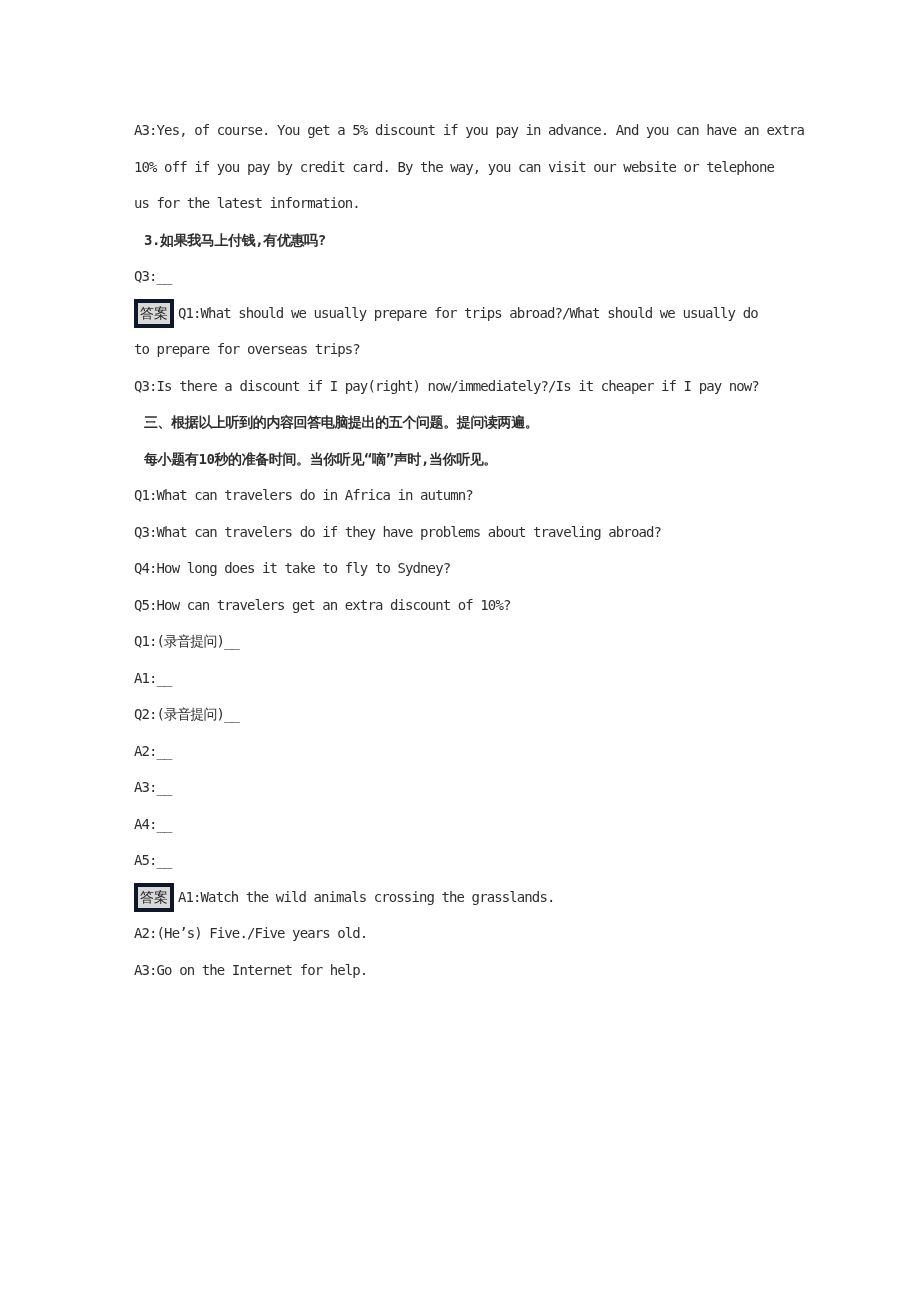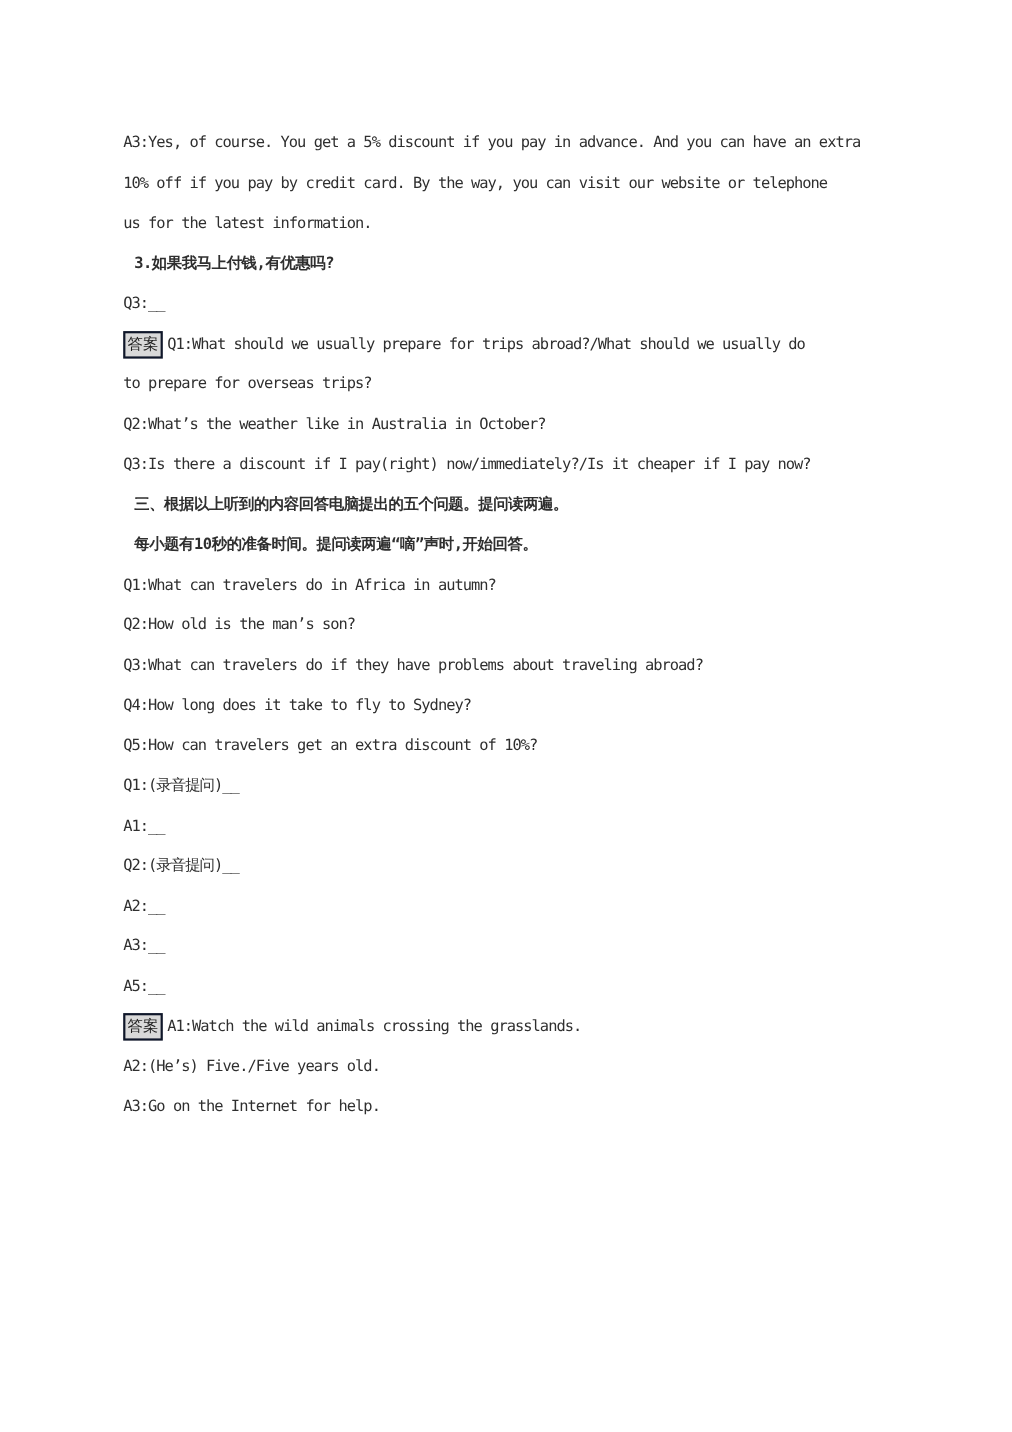--- a/index.html
+++ b/index.html
@@ -9,73 +9,72 @@
   }
   .page {
     position: relative;
     width: 920px;
     height: 1302px;
     background: #ffffff;
     overflow: hidden;
   }
   .doc {
     position: absolute;
-    left: 112px;
+    left: 134px;
     top: 112px;
     width: 690px;
   }
   .line {
     height: 36.5px;
     line-height: 36.5px;
     white-space: pre;
     font-family: "DejaVu Sans Mono", "Liberation Mono", monospace;
     font-size: 14px;
     letter-spacing: -0.9px;
     color: #2f2f2f;
   }
   .line.bold {
     font-weight: bold;
     letter-spacing: -0.4px;
     margin-left: 10px;
   }
   .badge {
     display: inline-block;
     line-height: 19px;
-    border: 2px solid #0f172a;
+    border: 4px solid #0f172a;
     background: #d9d9d9;
     padding: 1px 2px;
     margin-right: 4px;
     letter-spacing: 0;
     color: #1f1f1f;
   }
 </style>
 </head>
 <body>
 
 <div class="page">
   <main class="doc" id="doc-lines">
       <div class="line"><span>A3:Yes, of course. You get a 5% discount if you pay in advance. And you can have an extra</span></div>
       <div class="line"><span>10% off if you pay by credit card. By the way, you can visit our website or telephone</span></div>
       <div class="line"><span>us for the latest information.</span></div>
       <div class="line bold"><span>3.如果我马上付钱,有优惠吗?</span></div>
       <div class="line"><span>Q3:__</span></div>
       <div class="line"><span class="badge">答案</span><span>Q1:What should we usually prepare for trips abroad?/What should we usually do</span></div>
       <div class="line"><span>to prepare for overseas trips?</span></div>
-      <div class="line"><span>Q2:What’s the weather like in Australia in October?</span></div>
       <div class="line"><span>Q3:Is there a discount if I pay(right) now/immediately?/Is it cheaper if I pay now?</span></div>
       <div class="line bold"><span>三、根据以上听到的内容回答电脑提出的五个问题。提问读两遍。</span></div>
-      <div class="line bold"><span>每小题有10秒的准备时间。提问读两遍“嘀”声时,开始回答。</span></div>
+      <div class="line bold"><span>每小题有10秒的准备时间。当你听见“嘀”声时,当你听见。</span></div>
       <div class="line"><span>Q1:What can travelers do in Africa in autumn?</span></div>
-      <div class="line"><span>Q2:How old is the man’s son?</span></div>
       <div class="line"><span>Q3:What can travelers do if they have problems about traveling abroad?</span></div>
       <div class="line"><span>Q4:How long does it take to fly to Sydney?</span></div>
       <div class="line"><span>Q5:How can travelers get an extra discount of 10%?</span></div>
       <div class="line"><span>Q1:(录音提问)__</span></div>
       <div class="line"><span>A1:__</span></div>
       <div class="line"><span>Q2:(录音提问)__</span></div>
       <div class="line"><span>A2:__</span></div>
       <div class="line"><span>A3:__</span></div>
+      <div class="line"><span>A4:__</span></div>
       <div class="line"><span>A5:__</span></div>
       <div class="line"><span class="badge">答案</span><span>A1:Watch the wild animals crossing the grasslands.</span></div>
       <div class="line"><span>A2:(He’s) Five./Five years old.</span></div>
       <div class="line"><span>A3:Go on the Internet for help.</span></div>
     </main>
 </div>
 
 </body></html>

